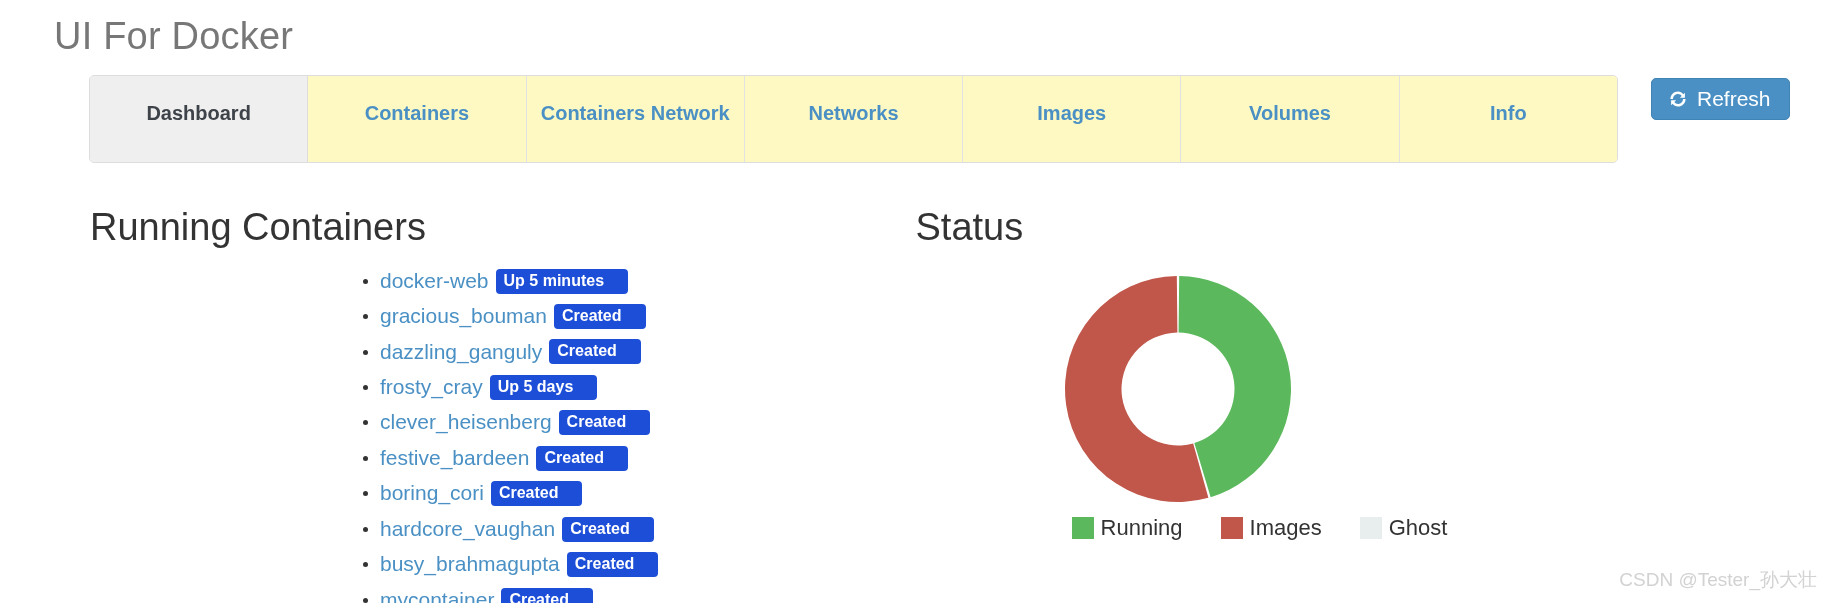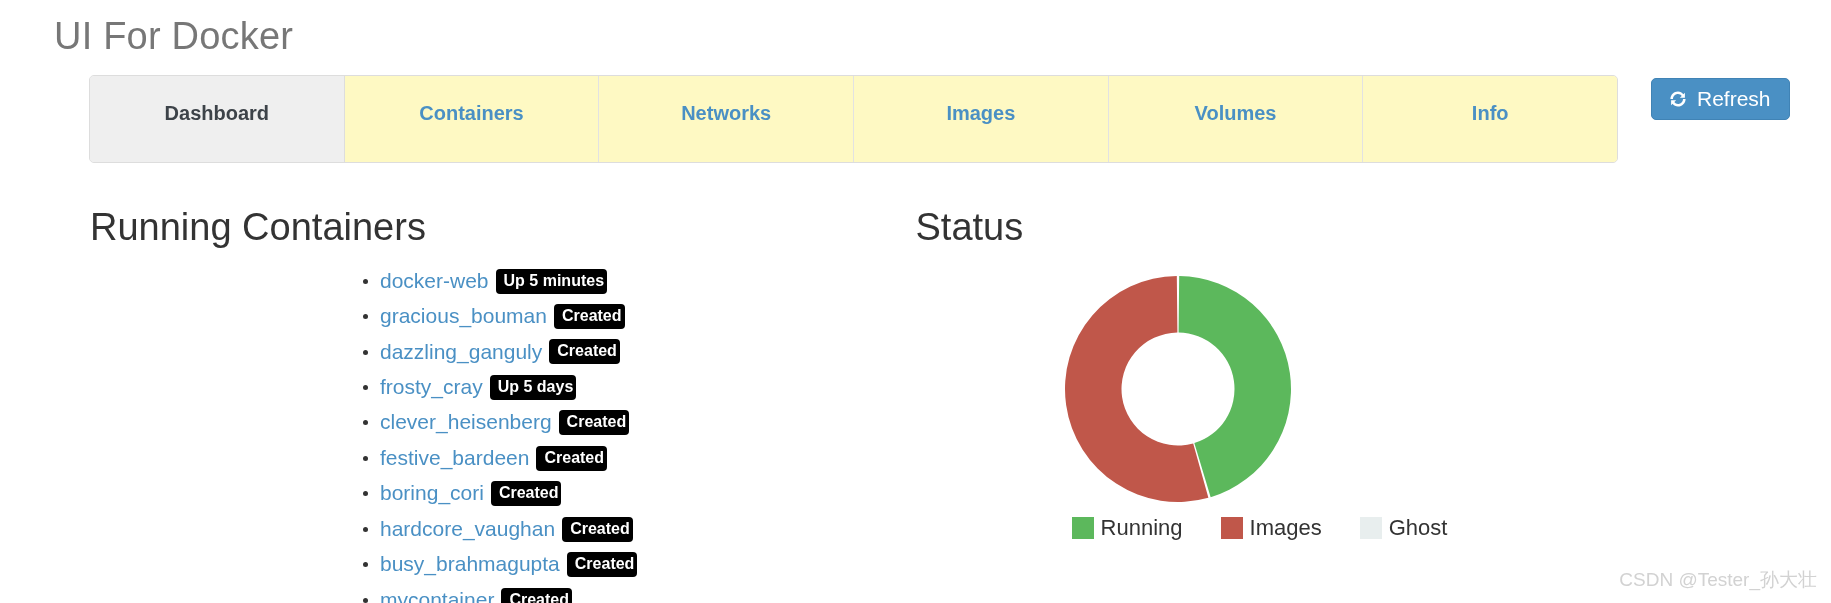--- a/index.html
+++ b/index.html
@@ -148,26 +148,26 @@
   }
   .container-list li::marker { color: #333333; font-size: 17px; }
   .c-name {
     color: #4a90c4;
     font-size: 21px;
     text-decoration: none;
     vertical-align: middle;
   }
   .badge {
     display: inline-block;
-    background: #000000;
+    background: #1d4ed8;
     color: #ffffff;
     font-size: 16px;
     font-weight: bold;
     border-radius: 4px;
-    padding: 4px 3px 5px 8px;
+    padding: 4px 24px 5px 8px;
     margin-left: 7px;
     vertical-align: middle;
     line-height: 1;
     white-space: nowrap;
   }
 
   
   .chart-area {
     position: relative;
     width: 100%;
@@ -226,20 +226,23 @@
 
 <h1 class="page-title">UI For Docker</h1>
 
 <div class="tabs-wrap">
   <ul class="nav-tabs">
     <li class="active">
       <a href="#">Dashboard</a>
     </li>
     <li>
       <a href="#">Containers</a>
+    </li>
+    <li>
+      <a href="#">Containers Network</a>
     </li>
     <li>
       <a href="#">Networks</a>
     </li>
     <li>
       <a href="#">Images</a>
     </li>
     <li>
       <a href="#">Volumes</a>
     </li>

